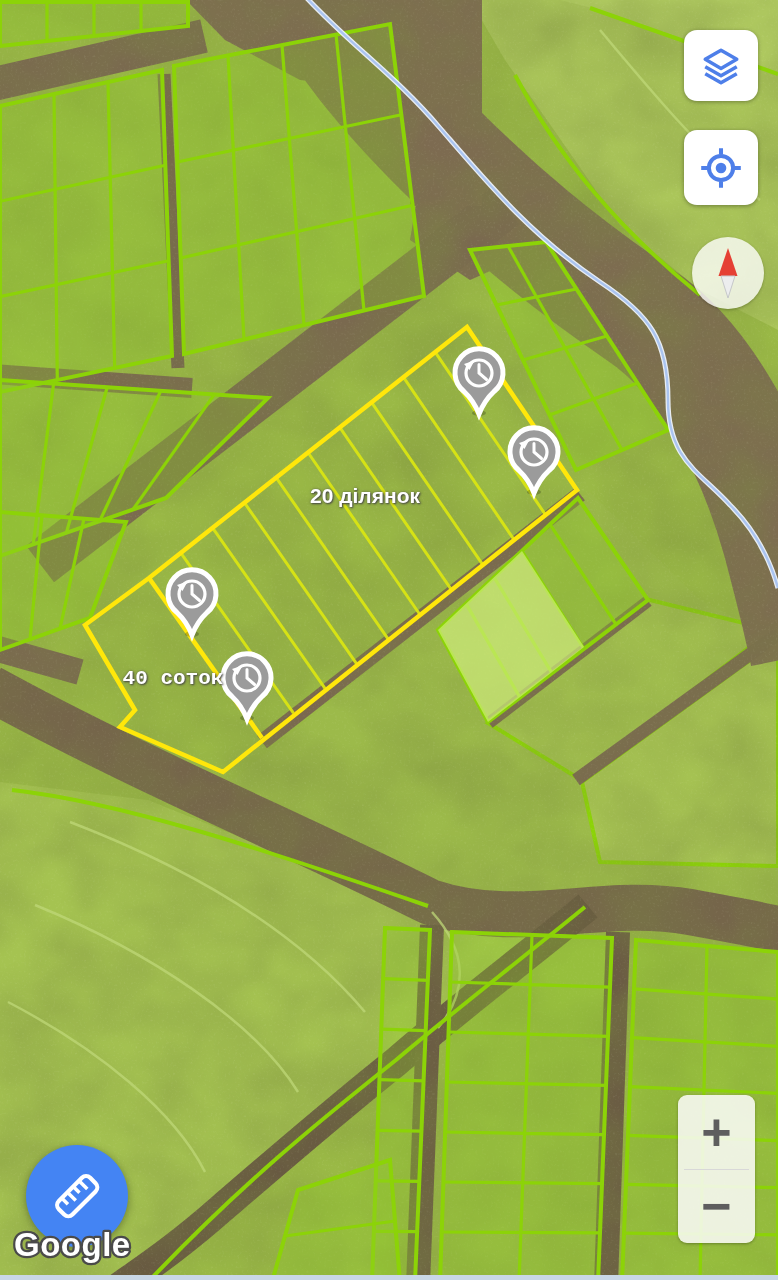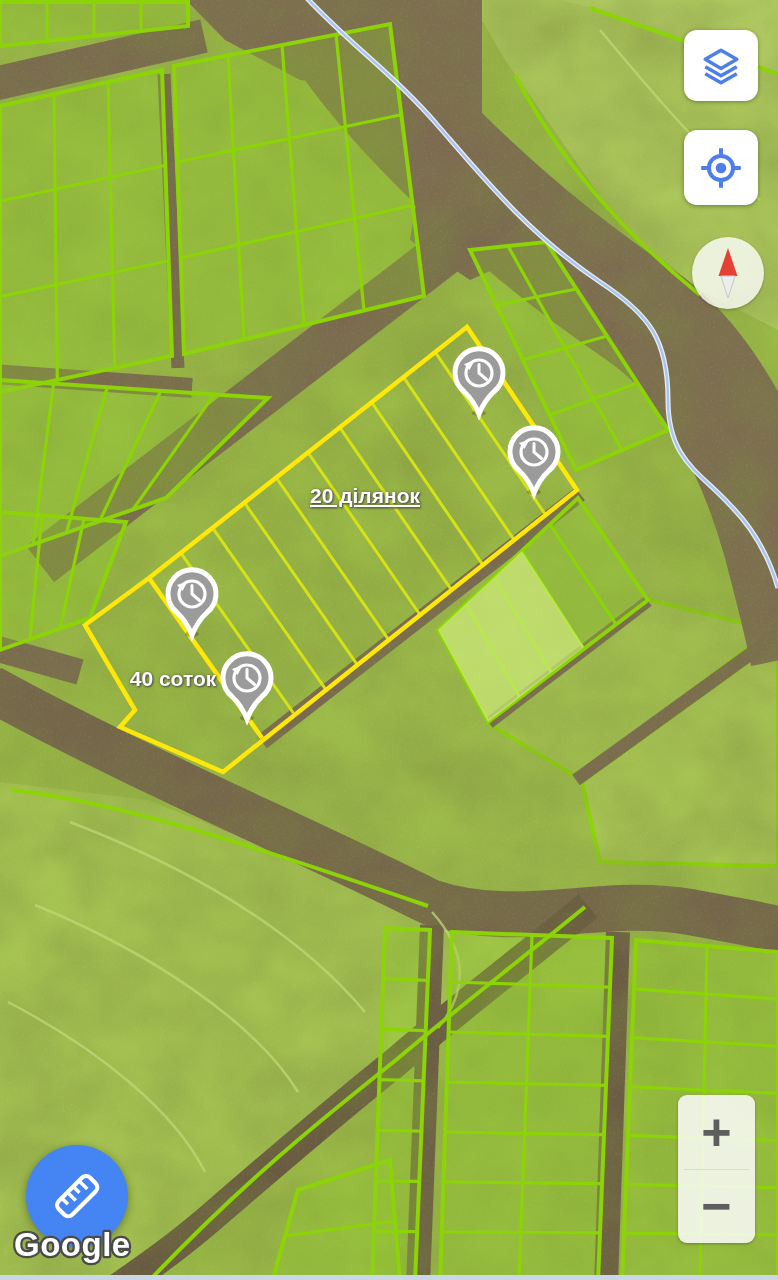--- a/index.html
+++ b/index.html
@@ -2,22 +2,22 @@
 <html><head>
 <meta charset="utf-8">
 <style>
   html,body{margin:0;padding:0;background:#222;}
   #stage{position:relative;width:778px;height:1280px;overflow:hidden;
          font-family:"Liberation Sans","DejaVu Sans",sans-serif;}
   #map-svg{position:absolute;left:0;top:0;}
   .map-label{position:absolute;color:#fff;font-weight:bold;font-size:21px;line-height:24px;
              text-align:center;text-shadow:1px 1px 2px rgba(70,70,70,.95),0 0 3px rgba(70,70,70,.6);
              pointer-events:none;white-space:nowrap;}
-  #label-parcels{left:193px;top:484px;width:344px;text-decoration:underline;}
-  #label-area{left:118px;top:667px;width:110px;}
+  #label-parcels{left:193px;top:484px;width:344px;}
+  #label-area{left:118px;top:667px;width:110px;font-family:Liberation Mono, monospace;}
   .map-btn{position:absolute;background:#fff;border-radius:13px;
            box-shadow:0 1px 4px rgba(0,0,0,.35);display:flex;align-items:center;justify-content:center;}
   #layers-btn{left:684px;top:30px;width:74px;height:71px;}
   #location-btn{left:684px;top:130px;width:74px;height:75px;}
   #compass{position:absolute;left:692px;top:237px;width:72px;height:72px;border-radius:50%;
            background:rgba(255,255,255,.78);box-shadow:0 1px 3px rgba(0,0,0,.25);
            display:flex;align-items:center;justify-content:center;}
   #zoom-panel{position:absolute;left:678px;top:1095px;width:77px;height:148px;border-radius:9px;
               background:rgba(250,250,248,.87);box-shadow:0 1px 3px rgba(0,0,0,.3);
               display:flex;flex-direction:column;}

